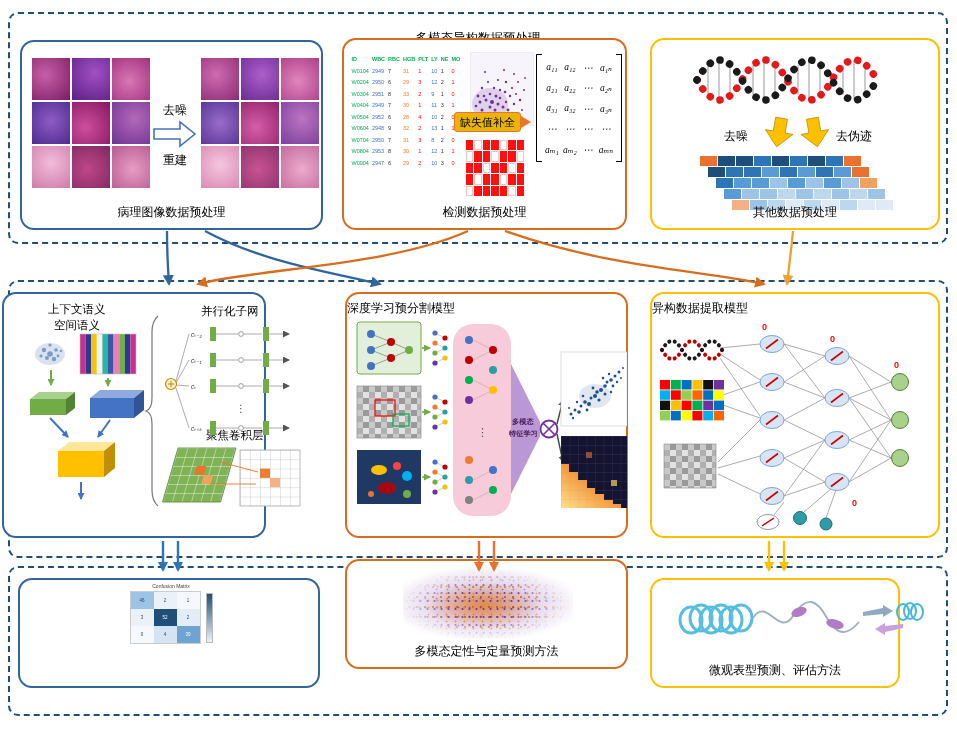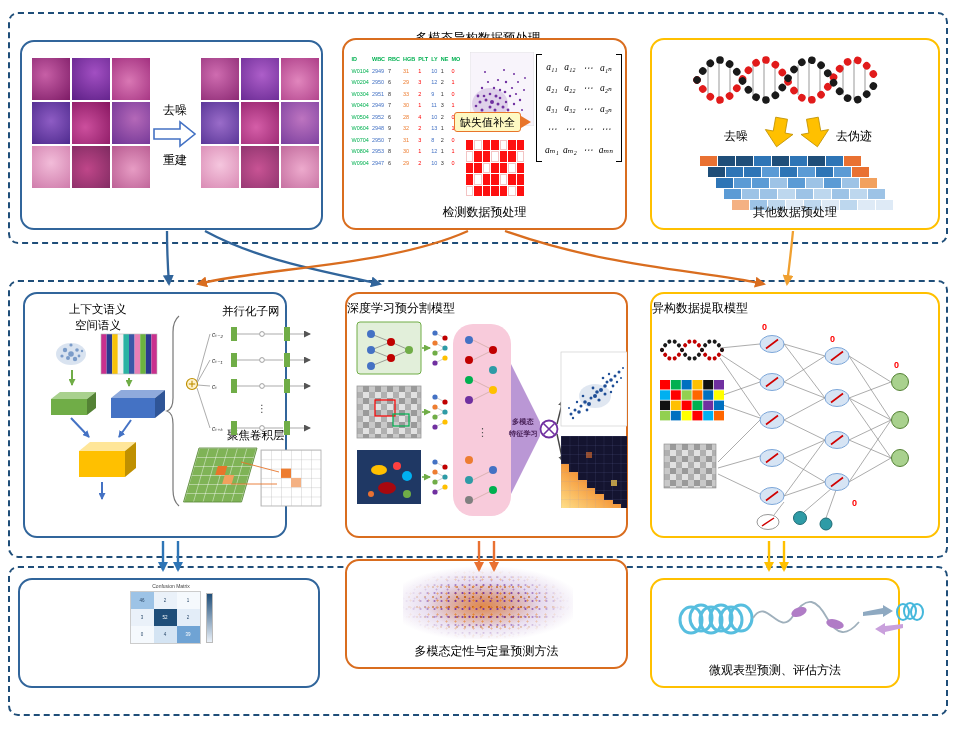--- a/index.html
+++ b/index.html
@@ -30,21 +30,21 @@
   .tg{color:#00B050}.tb{color:#4472C4}.tk{color:#333}.to{color:#ED7D31}.tr{color:#FF0000}
   .mini-table thead td{color:#00B050;font-weight:bold}
   
   .matrix{position:absolute;display:flex;align-items:stretch}
   .matrix .bl{width:6px;border:1.6px solid #000;border-right:none}
   .matrix .br{width:6px;border:1.6px solid #000;border-left:none}
   .matrix-grid{display:flex;flex-direction:column;justify-content:space-between;padding:3px 1px}
   .mrow{display:flex}
   .mrow span{width:18px;height:20px;display:flex;align-items:center;justify-content:center;font:italic 9.5px "Liberation Serif","DejaVu Serif",serif}
   
-  .badge{position:absolute;background:#fef9c3;border:1.5px solid #E8752A;border-radius:3px;font-size:11px;padding:1.5px 5px;z-index:3}
+  .badge{position:absolute;background:#eab308;border:1.5px solid #E8752A;border-radius:3px;font-size:11px;padding:1.5px 5px;z-index:3}
   .badge::after{content:"";position:absolute;right:-11px;top:3px;border-left:10px solid #E8752A;border-top:6px solid transparent;border-bottom:6px solid transparent}
   
   .checker{position:absolute;display:grid;grid-template-columns:repeat(7,1fr);grid-template-rows:repeat(5,1fr);gap:1px;background:#fff}
   .checker i{background:#fff;border:0.5px solid #f3c4c4}
   .checker i.r{background:#FE1010;border:none}
   
   .bricks{position:absolute}
   .brick-row{display:flex;gap:1px;margin-bottom:1px}
   .brick{width:17px;height:10px}
   
@@ -166,20 +166,21 @@
       <div class="tile" style="background:radial-gradient(circle at 40% 40%,#cf6cb0,#8c2a74)"></div>
       <div class="tile" style="background:radial-gradient(circle at 55% 40%,#ad5ec9,#6a2b94)"></div>
       <div class="tile" style="background:radial-gradient(circle at 45% 55%,#e186bd,#ad3e88)"></div>
       <div class="tile" style="background:radial-gradient(circle at 50% 50%,#9a6cc9,#5a3798)"></div>
       <div class="tile" style="background:radial-gradient(circle at 40% 60%,#d55ea8,#93226b)"></div>
       <div class="tile" style="background:radial-gradient(circle at 55% 40%,#bd74c0,#7a3f9e)"></div>
       <div class="tile" style="background:radial-gradient(circle at 50% 45%,#f5c6de,#d98ab4)"></div>
       <div class="tile" style="background:radial-gradient(circle at 45% 55%,#c85394,#8c336c)"></div>
       <div class="tile" style="background:radial-gradient(circle at 55% 55%,#edaacd,#c16a9c)"></div>
     </div>
+    <div class="box-label">病理图像数据预处理</div>
   </div>
 
   <div class="box orange" style="left:342px;top:38px;width:285px;height:192px">
     <table class="mini-table" style="left:6px;top:14px">
       <thead>
         <tr>
           <td>ID</td>
           <td>WBC</td>
           <td>RBC</td>
           <td>HGB</td>
@@ -496,21 +497,21 @@
           <div class="brick" style="background:#BDD7EE"></div>
           <div class="brick" style="background:#DEEAF6"></div>
           <div class="brick" style="background:#DEEAF6"></div>
       </div>
     </div>
     <div class="box-label">其他数据预处理</div>
   </div>
 
   <div class="dashed-row" id="row2"></div>
 
-  <div class="box blue" style="left:23px;top:292px;width:264px;height:246px">
+  <div class="box blue" style="left:2px;top:292px;width:264px;height:246px">
     <div class="mini-label" style="left:44px;top:8px">上下文语义</div>
     <div class="mini-label" style="left:50px;top:24px">空间语义</div>
     <div class="mini-label" style="left:197px;top:10px">并行化子网</div>
     <div class="mini-label" style="left:202px;top:134px">聚焦卷积层</div>
     <svg class="abs" style="left:2px;top:2px" width="297" height="241" viewBox="0 0 297 241">
       <g fill="#7b9cc9">
         <ellipse cx="44" cy="58" rx="15" ry="11" fill="#b3c8e2" opacity="0.5"></ellipse>
         <circle cx="38" cy="54" r="2.2"></circle>
           <circle cx="44" cy="58" r="2.8"></circle>
           <circle cx="50" cy="54" r="1.8"></circle>

